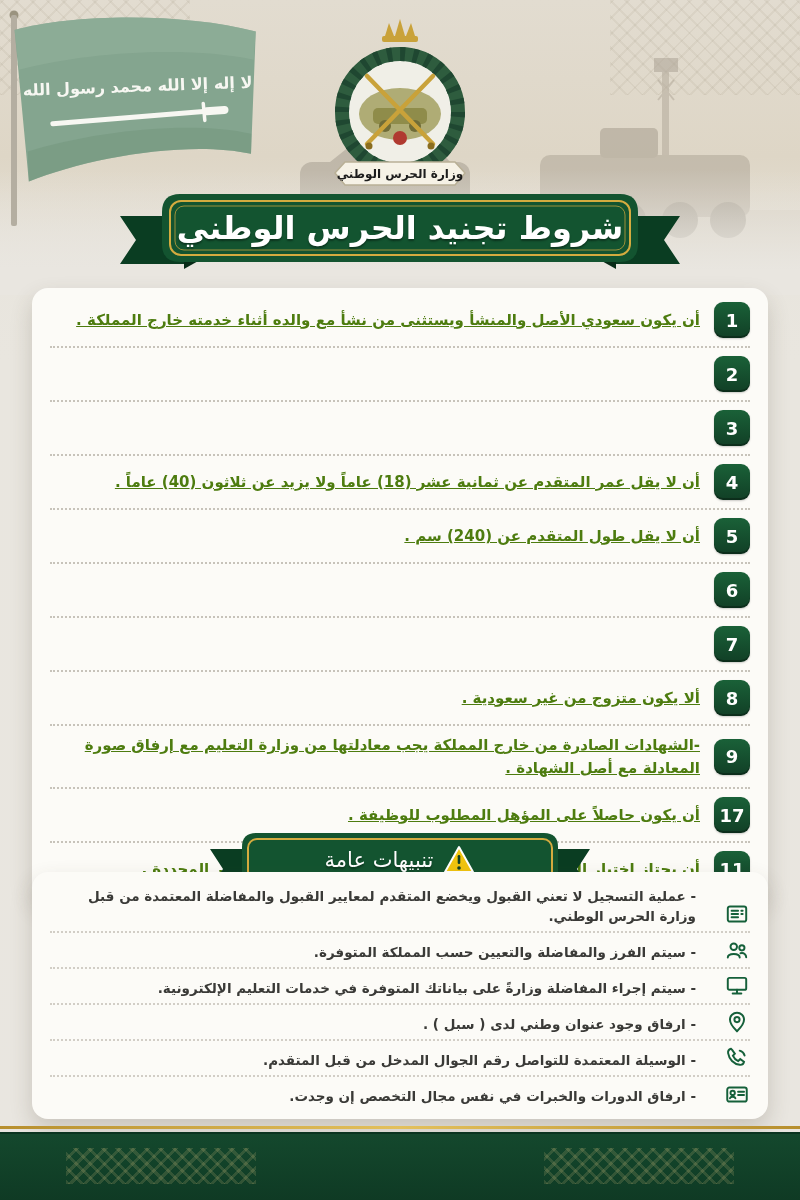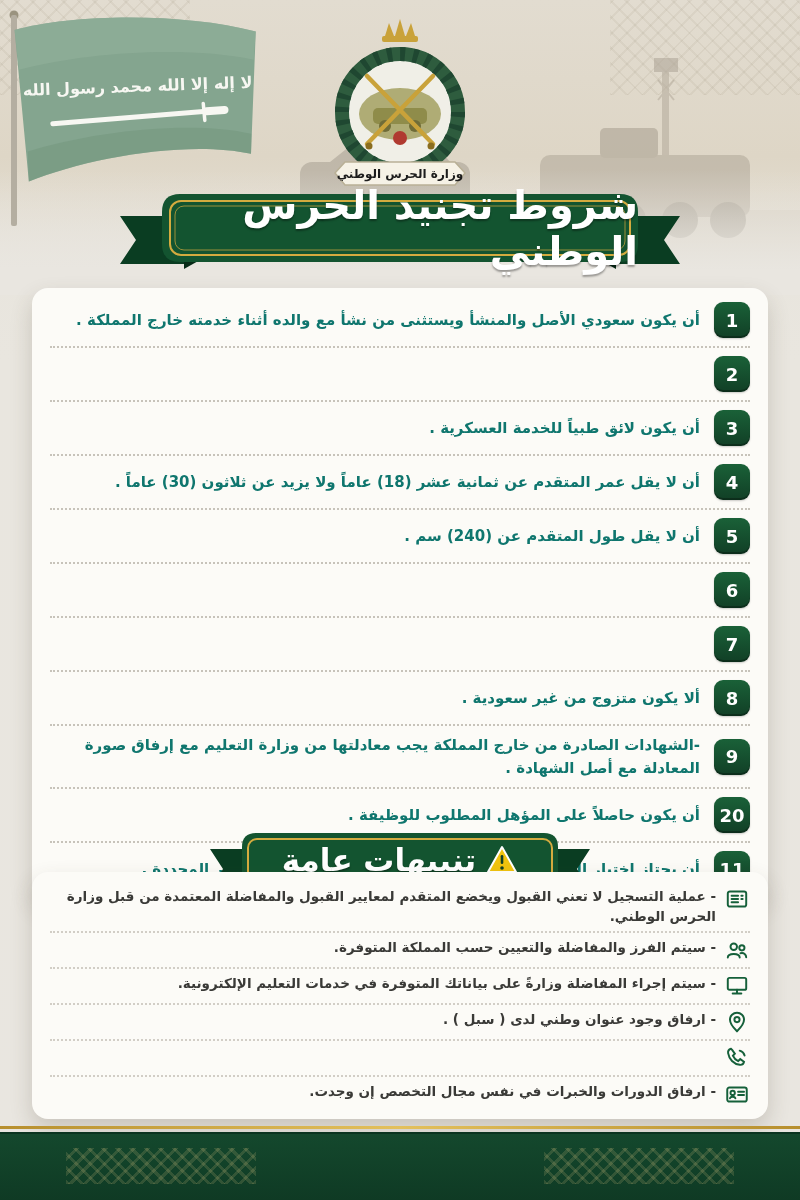--- a/index.html
+++ b/index.html
@@ -26,45 +26,45 @@
   .flag { position:absolute; top:8px; left:0; width:272px; height:218px; z-index:2; }
   .emblem { position:absolute; top:14px; left:50%; transform:translateX(-50%);
     width:170px; height:180px; z-index:2; }
 
   
   .ribbon { position:absolute; left:50%; transform:translateX(-50%); z-index:3; }
   .ribbon svg.shape { position:absolute; inset:0; }
   .ribbon-lg { top:192px; width:560px; height:78px; }
   .ribbon-lg .ribbon-content { position:absolute; left:42px; right:42px; top:2px; height:68px;
     display:flex; align-items:center; justify-content:center; }
-  .ribbon-lg .ribbon-text { font-size:40px; font-weight:bold; color:#ffffff;
+  .ribbon-lg .ribbon-text { font-size:32px; font-weight:bold; color:#ffffff;
     text-shadow:0 2px 2px rgba(0,0,0,.35); }
   .ribbon-sm { top:831px; width:380px; height:62px; }
   .ribbon-sm .ribbon-content { position:absolute; left:32px; right:32px; top:0; height:58px;
     display:flex; align-items:center; justify-content:center; gap:10px; }
-  .ribbon-sm .ribbon-text { font-size:31px; font-weight:bold; color:#ffffff;
+  .ribbon-sm .ribbon-text { font-size:21px; font-weight:normal; color:#ffffff;
     text-shadow:0 2px 2px rgba(0,0,0,.35); }
 
   
   .card { position:absolute; left:32px; right:32px; background:#fcfbf7;
     border-radius:16px; box-shadow:0 10px 22px rgba(70,62,45,.20); z-index:3; }
   .card-conditions { top:288px; padding:6px 18px; }
   .cond-row { display:flex; align-items:center; gap:14px; padding:8px 0;
     border-bottom:2px dotted #c7c3ba; }
   .cond-row:last-child { border-bottom:none; }
   .num-badge { flex:0 0 36px; width:36px; height:36px; border-radius:9px;
     background:linear-gradient(180deg,#1a6138,#113f26);
     color:#fff; font-size:18px; font-weight:bold;
     display:flex; align-items:center; justify-content:center;
     box-shadow:inset 0 -2px 0 rgba(0,0,0,.28), 0 1px 2px rgba(0,0,0,.2); }
-  .cond-text { flex:1; font-size:15px; font-weight:bold; color:#0f766e;
-    line-height:1.5; text-align:right; }
+  .cond-text { flex:1; font-size:15px; font-weight:bold; color:#4d7c0f;
+    line-height:1.5; text-align:right;text-decoration:underline; }
 
   .card-notices { top:872px; padding:10px 18px 8px; }
-  .notice-row { display:flex; align-items:flex-start; gap:8px; padding:4px 0;
+  .notice-row { display:flex; align-items:flex-end; gap:28px; padding:4px 0;
     border-bottom:2px dotted #d2cec6; }
   .notice-row:last-child { border-bottom:none; }
   .notice-icon { flex:0 0 26px; width:26px; height:26px; }
   .notice-text { flex:1; font-size:13.5px; font-weight:bold; color:#3a3a37;
     line-height:1.5; text-align:right; }
 
   
   .footer-goldline { position:absolute; left:0; right:0; bottom:71px; height:3px; z-index:4;
     background:linear-gradient(90deg,#b78f2e,#e3c05c 50%,#b78f2e); }
   .footer-band { position:absolute; left:0; right:0; bottom:0; height:68px; z-index:4;
@@ -170,46 +170,45 @@
 
     <div class="cond-row">
       <span class="num-badge">1</span>
       <span class="cond-text">أن يكون سعودي الأصل والمنشأ ويستثنى من نشأ مع والده أثناء خدمته خارج المملكة .</span>
     </div>
     <div class="cond-row">
       <span class="num-badge">2</span>
     </div>
     <div class="cond-row">
       <span class="num-badge">3</span>
-      <span class="cond-text">أن يكون لائق طبياً للخدمة العسكرية .</span>
     </div>
     <div class="cond-row">
       <span class="num-badge">4</span>
-      <span class="cond-text">أن لا يقل عمر المتقدم عن ثمانية عشر (18) عاماً ولا يزيد عن ثلاثون (30) عاماً .</span>
+      <span class="cond-text">أن لا يقل عمر المتقدم عن ثمانية عشر (18) عاماً ولا يزيد عن ثلاثون (40) عاماً .</span>
     </div>
     <div class="cond-row">
       <span class="num-badge">5</span>
       <span class="cond-text">أن لا يقل طول المتقدم عن (240) سم .</span>
     </div>
     <div class="cond-row">
       <span class="num-badge">6</span>
     </div>
     <div class="cond-row">
       <span class="num-badge">7</span>
     </div>
     <div class="cond-row">
       <span class="num-badge">8</span>
       <span class="cond-text">ألا يكون متزوج من غير سعودية .</span>
     </div>
     <div class="cond-row">
       <span class="num-badge">9</span>
       <span class="cond-text">-الشهادات الصادرة من خارج المملكة يجب معادلتها من وزارة التعليم مع إرفاق صورة المعادلة مع أصل الشهادة .</span>
     </div>
     <div class="cond-row">
-      <span class="num-badge">20</span>
+      <span class="num-badge">17</span>
       <span class="cond-text">أن يكون حاصلاً على المؤهل المطلوب للوظيفة .</span>
     </div>
     <div class="cond-row">
       <span class="num-badge">11</span>
       <span class="cond-text">أن يجتاز اختبار القبول والمقابلة الشخصية وفقاً للشروط والمعايير المحددة .</span>
     </div>
   </div>
 
   <div class="ribbon ribbon-sm">
     <svg class="shape" viewBox="0 0 380 62">
@@ -268,20 +267,21 @@
       </svg>
       <span class="notice-text">- ارفاق وجود عنوان وطني لدى ( سبل ) .</span>
     </div>
 
 
     <div class="notice-row">
       <svg class="notice-icon" viewBox="0 0 24 24" fill="none" stroke="#15603a" stroke-width="1.8" stroke-linecap="round">
         <path d="M7.5,4.5 l2.5,3.5 -1.8,1.9 c0.9,2.2 2.7,4 4.9,4.9 l1.9,-1.8 3.5,2.5 c-0.5,2 -2,3.1 -4,2.8 c-5.5,-0.8 -9.9,-5.2 -10.7,-10.7 c-0.3,-2 0.8,-3.5 2.7,-4.1 z"></path>
         <path d="M14.5,5.2 c2.3,0.6 3.9,2.2 4.5,4.5"></path>
       </svg>
+      <span class="notice-text">- الوسيلة المعتمدة للتواصل رقم الجوال المدخل من قبل المتقدم.</span>
     </div>
 
     <div class="notice-row">
       <svg class="notice-icon" viewBox="0 0 24 24" fill="none" stroke="#15603a" stroke-width="1.8" stroke-linecap="round">
         <rect x="3" y="6" width="18" height="13" rx="2"></rect>
         <circle cx="8" cy="11" r="2"></circle>
         <path d="M5.5,16 c0.5,-2 4.5,-2 5,0"></path>
         <line x1="13" y1="10" x2="18.5" y2="10"></line>
           <line x1="13" y1="13" x2="18.5" y2="13"></line>
       </svg>

